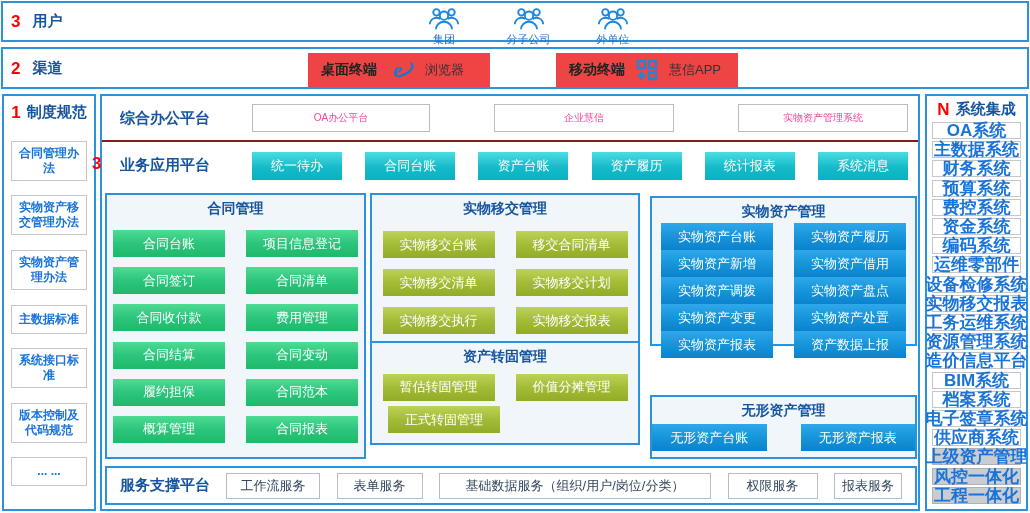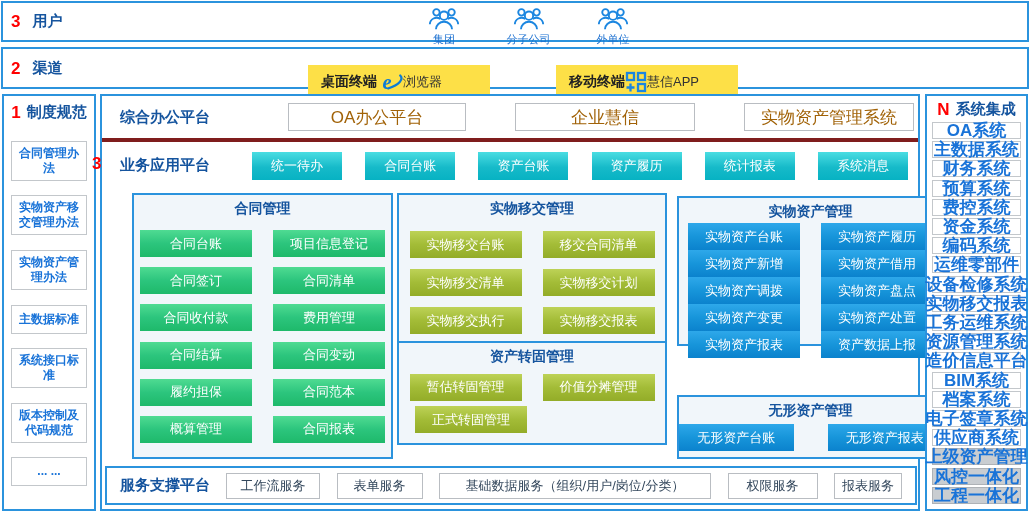--- a/index.html
+++ b/index.html
@@ -12,50 +12,50 @@
   .rowlabel { color:#15549e; font-weight:700; font-size:15px; }
 
   
   .toprow { display:flex; align-items:center; padding-left:8px; }
   .toprow .rownum { margin-right:12px; }
 
   .user-groups { position:absolute; left:403px; top:3px; width:245px; display:flex; justify-content:space-between; }
   .ugroup { display:flex; flex-direction:column; align-items:center; width:76px; }
   .ugroup .glabel { font-size:11px; color:#1a6fd0; margin-top:1px; white-space:nowrap; }
 
-  .chanbox { position:absolute; top:16px; height:34px; background:#fde047; display:flex; align-items:center; padding:0 13px; }
+  .chanbox { position:absolute; top:4px; height:34px; background:#ef4444; display:flex; align-items:center; gap:11px; padding:0 13px; }
   .chan-label { font-size:14px; font-weight:700; color:#222; white-space:nowrap; }
   .chan-sub { font-size:13px; color:#333; white-space:nowrap; }
 
   
   .sidebar-title { display:flex; align-items:center; justify-content:center; gap:6px; padding-top:7px; }
   .sidebar-title .t { color:#15549e; font-weight:700; font-size:15px; }
   .reg-items { display:flex; flex-direction:column; justify-content:space-evenly; align-items:stretch; flex:1; padding:4px 7px 8px 7px; }
   .reg-item { border:1px solid #c3c7cb; background:#fff; color:#1973d8; font-weight:700; font-size:12px;
               display:flex; align-items:center; justify-content:center; text-align:center; padding:4px 3px; line-height:1.25; }
   .col { display:flex; flex-direction:column; }
 
   .int-items { display:flex; flex-direction:column; justify-content:space-between; flex:1; padding:3px 5px 5px 5px; }
   .int-item { border:1px solid #c3c7cb; background:#fff; color:#1973d8; font-weight:700; font-size:17px;
               height:17px; display:flex; align-items:center; justify-content:center; white-space:nowrap; }
   .int-item.gray { background:#c9cdd1; border-color:#aeb2b6;text-align:right; }
 
   
-  .office-row { position:absolute; left:0; right:0; top:0; height:46px; border-bottom:4px solid #7f1d1d;
-                display:flex; align-items:center; padding:0 4px 0 18px; }
+  .office-row { position:absolute; left:0; right:0; top:0; height:46px; border-bottom:2px solid #7f1d1d;
+                display:flex; align-items:center; padding:0 10px 0 18px; }
   .biz-row { position:absolute; left:0; right:0; top:46px; height:47px; display:flex; align-items:center; padding:0 10px 0 18px; }
   .row-btns { flex:1; display:flex; justify-content:space-between; margin-left:14px; }
 
-  .wbtn { background:#fff; border:1px solid #b9bdc2; color:#a16207; font-size:17px;
-          display:flex; align-items:center; justify-content:center; height:28px;margin-left:36px; }
+  .wbtn { background:#fff; border:1px solid #b9bdc2; color:#ec4899; font-size:10px;
+          display:flex; align-items:center; justify-content:center; height:28px; }
   .cyanbtn { width:90px; height:28px; color:#fff; font-size:13px; display:flex; align-items:center; justify-content:center;
              background:linear-gradient(180deg,#4adde2 0%, #16bac9 55%, #07b2c3 100%); }
 
   
-  .section { position:absolute; border:2px solid #2b93dd; background:#f1f6fa; display:flex; flex-direction:column;margin-left:27px; }
+  .section { position:absolute; border:2px solid #2b93dd; background:#f1f6fa; display:flex; flex-direction:column; }
   .sec-title { text-align:center; color:#15549e; font-weight:700; font-size:14px; padding-top:5px; }
   .sec-body { flex:1; display:flex; flex-direction:column; justify-content:space-evenly; padding:2px 0 4px 0; }
   .brow { display:flex; justify-content:center; gap:21px; }
   .brow.left-align { justify-content:flex-start; padding-left:16px; }
 
   .mbtn { width:112px; height:27px; color:#fff; font-size:13px; display:flex; align-items:center; justify-content:center; white-space:nowrap; }
   .green { background:linear-gradient(180deg,#4fdb92 0%, #2cc57d 50%, #1eb96a 100%); }
   .olive { background:linear-gradient(180deg,#bdd257 0%, #a3bc37 50%, #93ac28 100%); }
   .blue  { background:linear-gradient(180deg,#2ea8ea 0%, #1795da 50%, #0b82cd 100%); }
 

